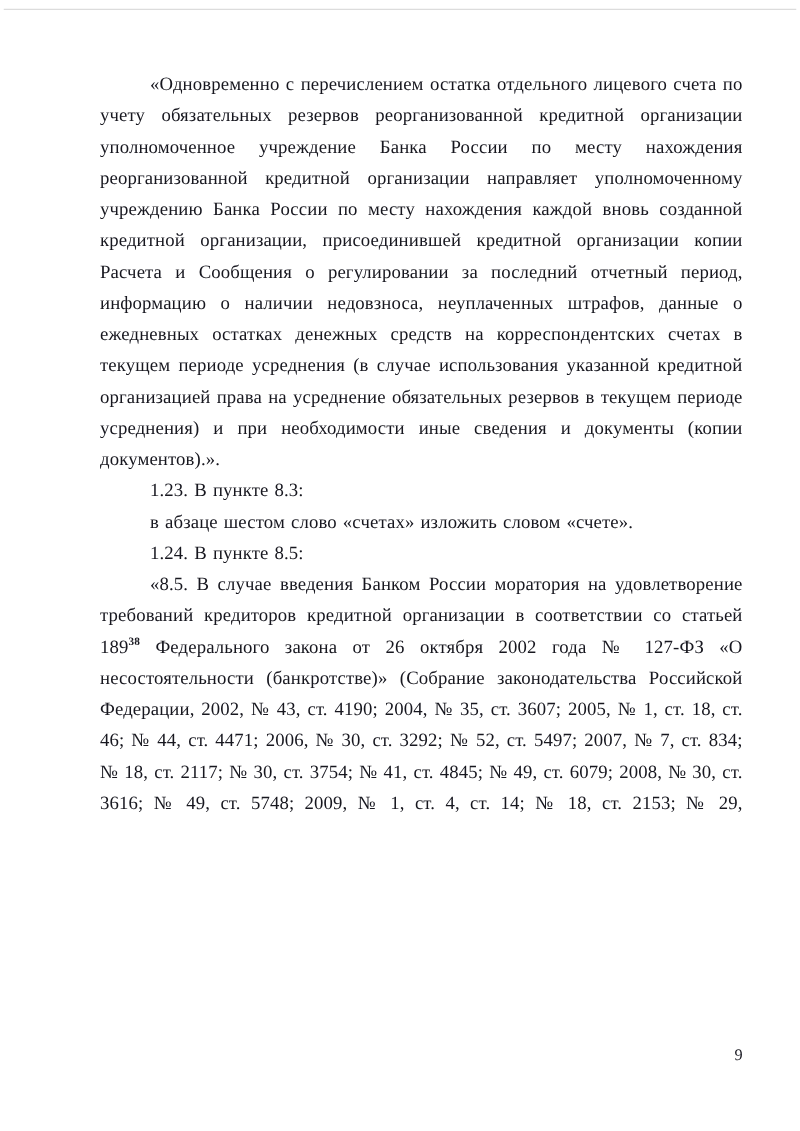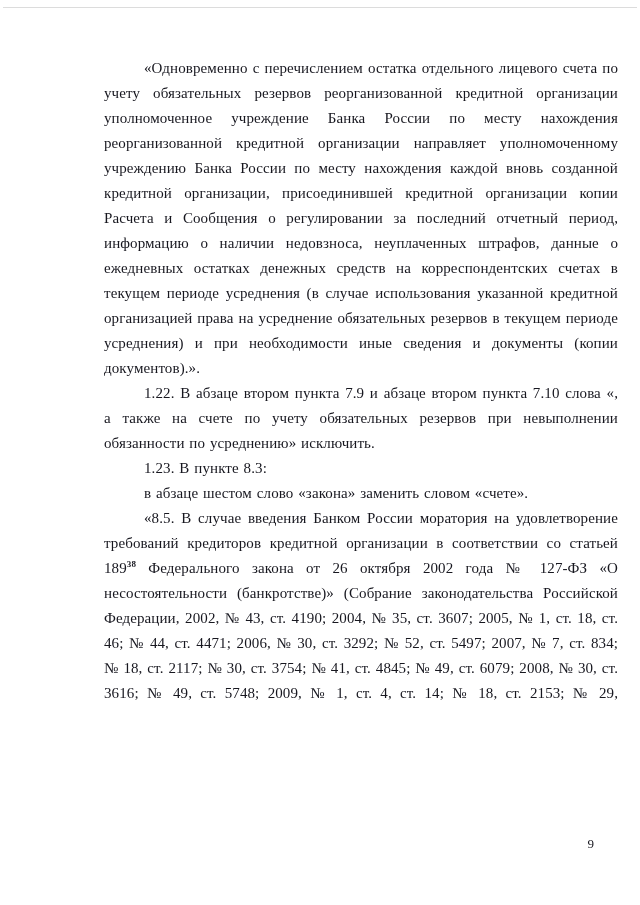--- a/index.html
+++ b/index.html
@@ -19,21 +19,21 @@
   .scan-line {
     position: absolute;
     top: 7px;
     left: 3px;
     right: 3px;
     height: 1px;
     background: #dcdcdc;
   }
   .content {
     position: absolute;
-    left: 104px;
+    left: 80px;
     top: 56px;
     width: 514px;
   }
   .content p {
     margin: 0;
     font-size: 15px;
     line-height: 25px;
     text-align: justify;
     text-indent: 40px;
     word-spacing: 1px;
@@ -58,20 +58,20 @@
   }
 </style>
 </head>
 <body>
 
 <div class="page">
   <div class="scan-line"></div>
 
   <div class="content">
     <p>«Одновременно с перечислением остатка отдельного лицевого счета по учету обязательных резервов реорганизованной кредитной организации уполномоченное учреждение Банка России по месту нахождения реорганизованной кредитной организации направляет уполномоченному учреждению Банка России по месту нахождения каждой вновь созданной кредитной организации, присоединившей кредитной организации копии Расчета и Сообщения о регулировании за последний отчетный период, информацию о наличии недовзноса, неуплаченных штрафов, данные о ежедневных остатках денежных средств на корреспондентских счетах в текущем периоде усреднения (в случае использования указанной кредитной организацией права на усреднение обязательных резервов в текущем периоде усреднения) и при необходимости иные сведения и документы (копии документов).».</p>
-    <p>1.22. В абзаце втором пункта 7.9 и абзаце втором пункта 7.10 слова «, а также на счете по учету обязательных резервов при невыполнении обязанности по усреднению» исключить.</p>
     <p>1.23. В пункте 8.3:</p>
-    <p>в абзаце шестом слово «закона» заменить словом «счете».</p>
+    <p>в абзаце шестом слово «счетах» изложить словом «счете».</p>
+    <p>1.24. В пункте 8.5:</p>
     <p class="cont"><span>«8.5. В случае введения Банком России моратория на удовлетворение требований кредиторов кредитной организации в соответствии со статьей 189</span><sup>38</sup><span> Федерального закона от 26 октября 2002 года № 127-ФЗ «О несостоятельности (банкротстве)» (Собрание законодательства Российской Федерации, 2002, № 43, ст. 4190; 2004, № 35, ст. 3607; 2005, № 1, ст. 18, ст. 46; № 44, ст. 4471; 2006, № 30, ст. 3292; № 52, ст. 5497; 2007, № 7, ст. 834; № 18, ст. 2117; № 30, ст. 3754; № 41, ст. 4845; № 49, ст. 6079; 2008, № 30, ст. 3616; № 49, ст. 5748; 2009, № 1, ст. 4, ст. 14; № 18, ст. 2153; № 29,</span></p>
   </div>
 
   <div class="page-number">9</div>
 </div>
 
 </body></html>

